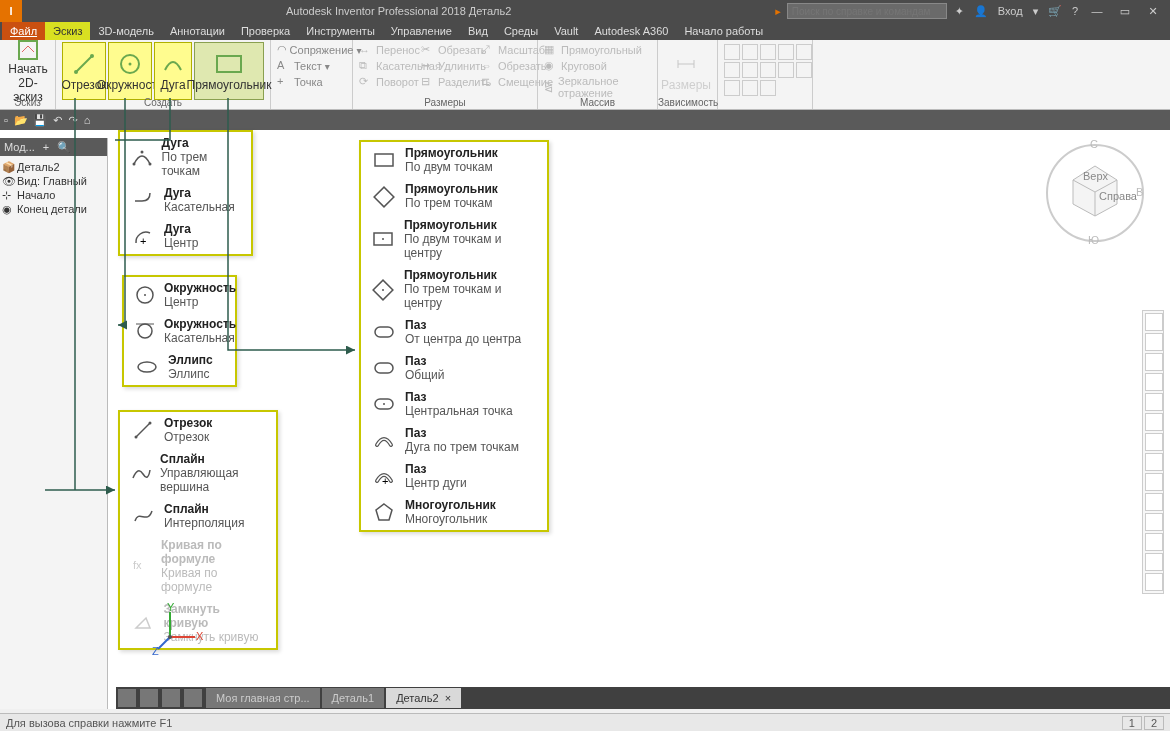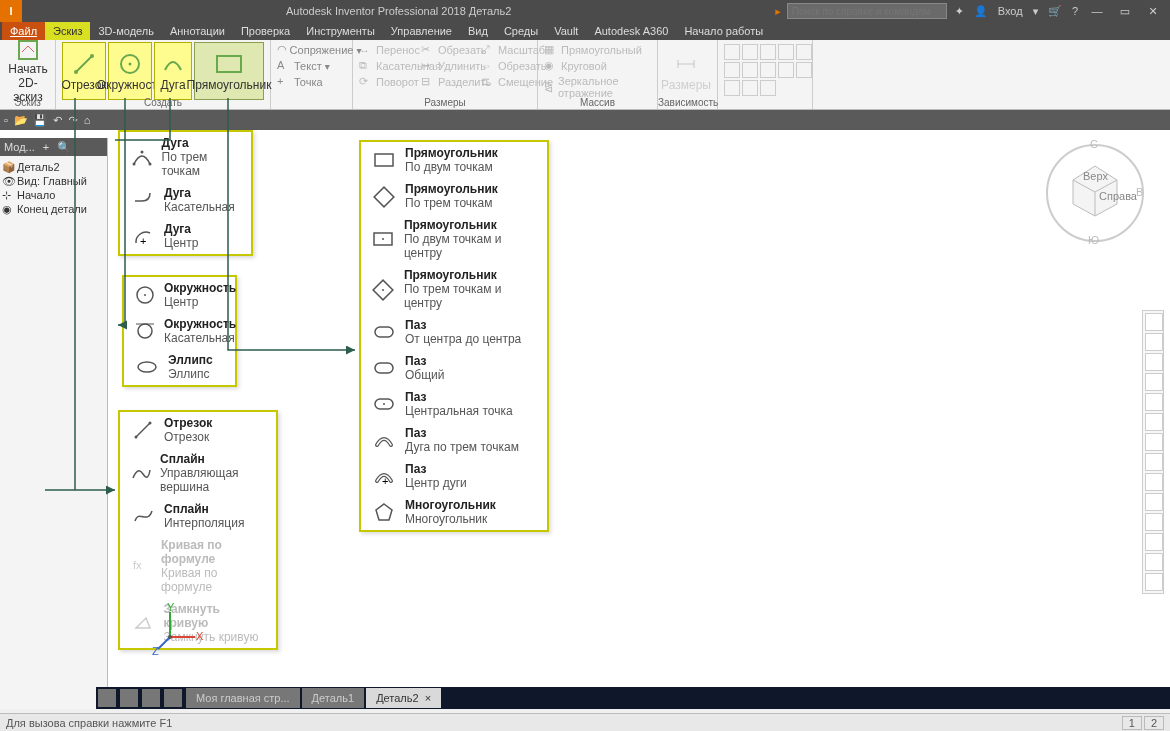--- a/index.html
+++ b/index.html
@@ -38,21 +38,21 @@
 .popup .pitem{display:flex;align-items:center;gap:8px;padding:4px 10px;cursor:pointer;}
 .popup .pitem .picn{width:26px;height:26px;display:flex;align-items:center;justify-content:center;}
 .popup .pitem .ptxt .pt1{font-weight:bold;color:#222;font-size:12px;}
 .popup .pitem .ptxt .pt2{color:#555;font-size:12px;}
 .popup .pitem.dis .pt1,.popup .pitem.dis .pt2{color:#bbb;}
 .arrow{position:absolute;pointer-events:none;}
 .viewcube{position:absolute;right:20px;top:8px;width:110px;height:110px;}
 .navbar{position:absolute;right:6px;top:180px;width:22px;background:#f7f7f7;border:1px solid #ccc;display:flex;flex-direction:column;gap:2px;padding:2px;}
 .navbar .nbtn{width:18px;height:18px;border:1px solid #ccc;background:#fff;cursor:pointer;}
 .axisgizmo{position:absolute;left:150px;bottom:50px;}
-.bottombar{position:absolute;left:96px;right:0;bottom:0;height:22px;background:#0f172a;display:flex;align-items:center;color:#ccc;}
+.bottombar{position:absolute;left:116px;right:0;bottom:0;height:22px;background:#404040;display:flex;align-items:center;color:#ccc;}
 .bottombar .bicn{width:18px;height:18px;margin:0 2px;background:#777;cursor:pointer;}
 .bottombar .tab{padding:0 10px;height:20px;display:flex;align-items:center;background:#777;margin-left:2px;cursor:pointer;}
 .bottombar .tab.active{background:#d9d9d9;color:#333;}
 .statusbar{position:absolute;left:0;right:0;bottom:0;height:18px;background:#e8e8e8;border-top:1px solid #bbb;display:flex;align-items:center;padding:0 6px;color:#555;font-size:10px;}
 .statusbar .spacer{flex:1;}
 .statusbar .snum{border:1px solid #bbb;padding:0 6px;margin-left:2px;}
 svg{overflow:visible;}
 </style>
 </head>
 <body>

